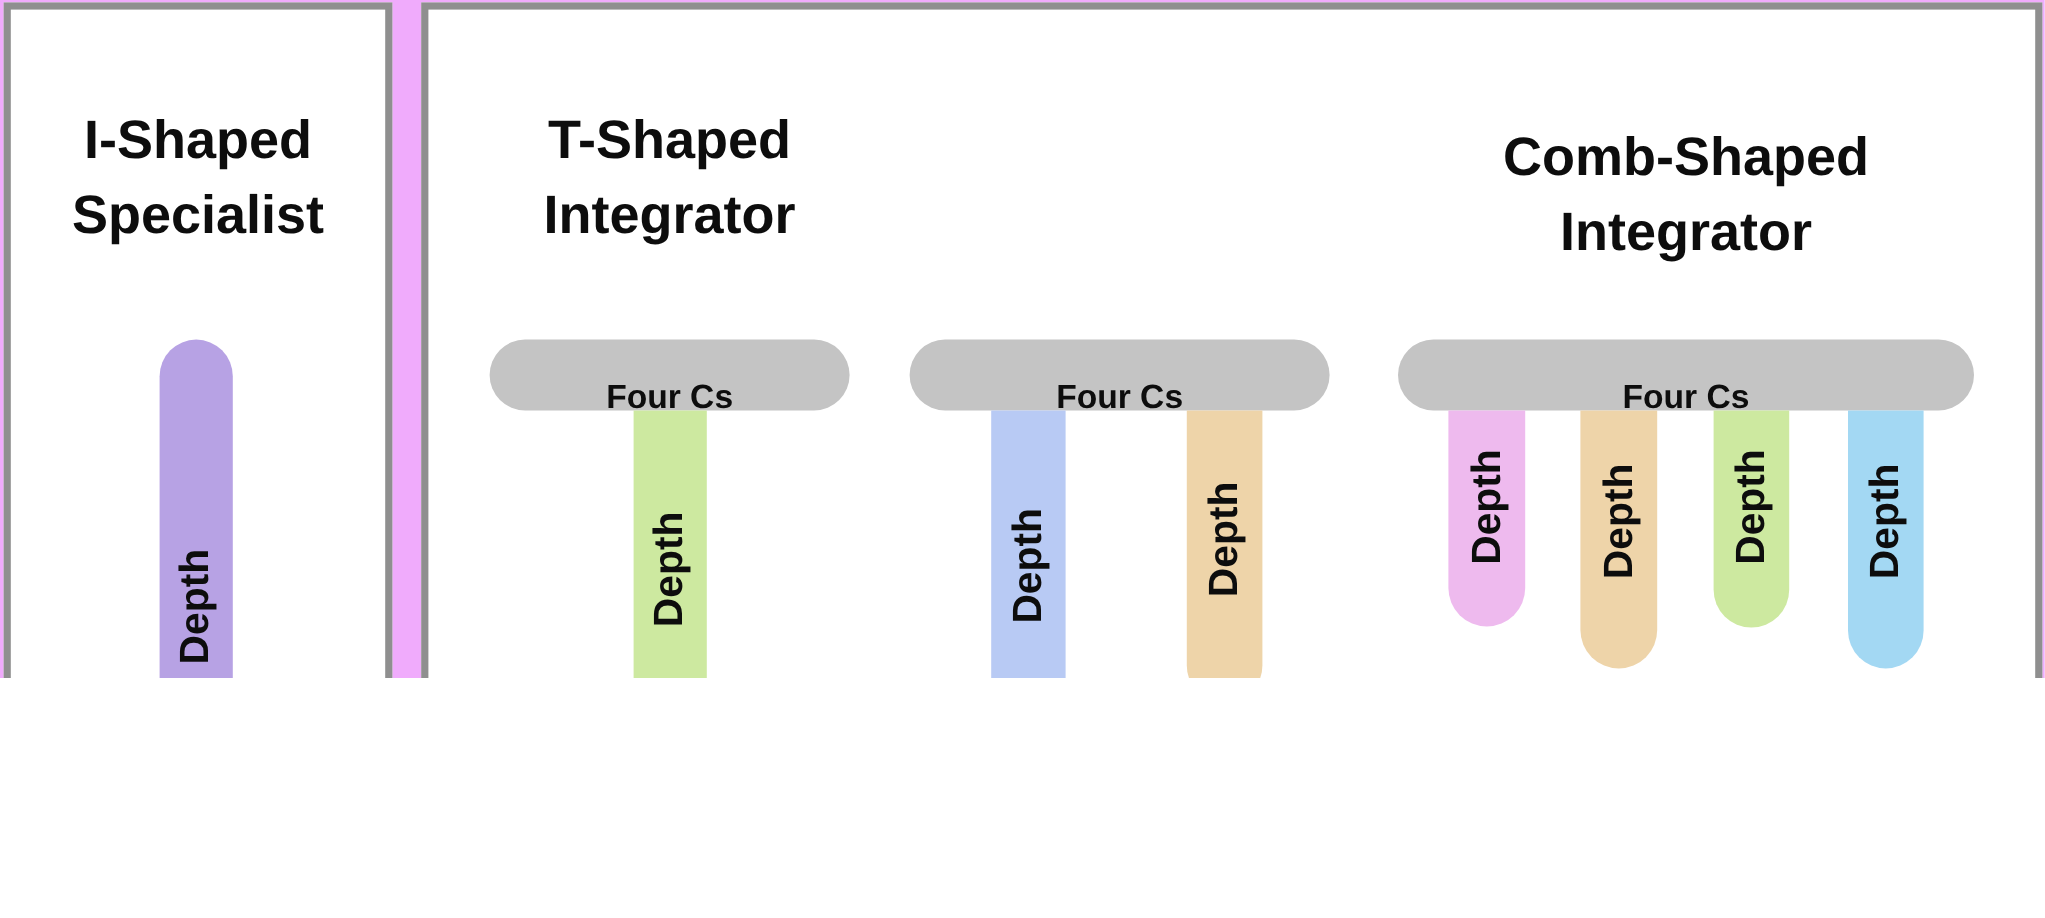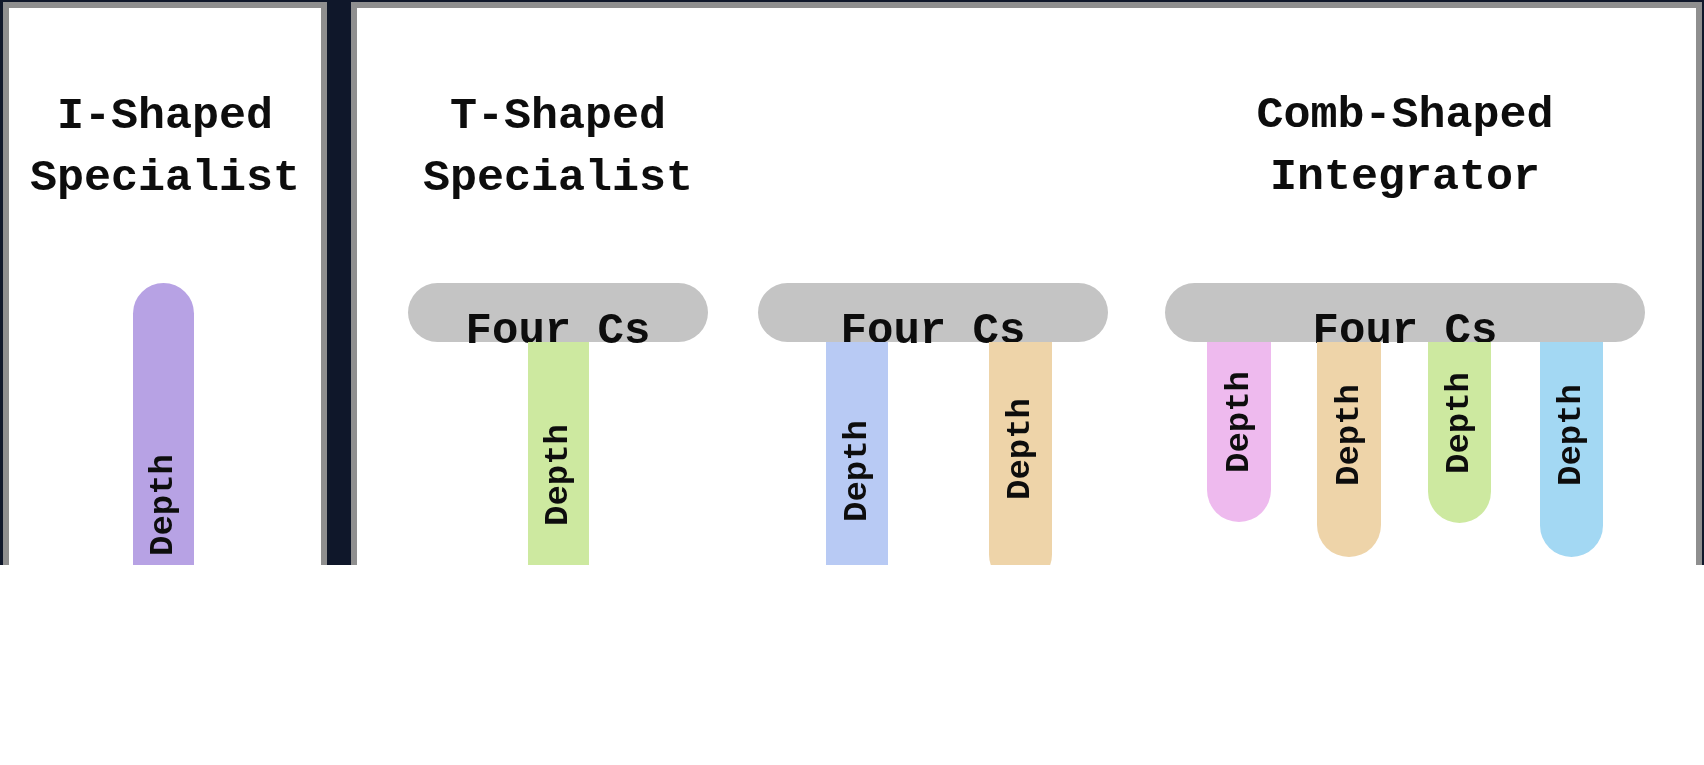--- a/index.html
+++ b/index.html
@@ -1,43 +1,43 @@
 <!DOCTYPE html>
 <html><head>
 <meta charset="utf-8">
 <style>
   html,body{margin:0;padding:0;background:#ffffff;}
   .page{
-    position:relative;width:1704px;height:565px;background:#0f172a;
-    font-family:Liberation Mono, monospace;overflow:hidden;
+    position:relative;width:1704px;height:565px;background:#f0abfc;
+    font-family:Liberation Sans, sans-serif;overflow:hidden;
   }
   .panel{
     position:absolute;top:2px;height:762px;background:#ffffff;
     border:6px solid #8f8f8f;box-sizing:border-box;
   }
   .left-panel{left:3px;width:324px;}
   .right-panel{left:351px;width:1351px;}
 
   .title{
     position:absolute;margin:0;text-align:center;font-weight:bold;
     font-size:45px;line-height:62px;color:#0d0d0d;
   }
   .left-title{left:0;top:78px;width:100%;}
   .t-title{left:51px;top:78px;width:300px;}
   .pi-title{left:401px;top:78px;width:350px;}
-  .comb-title{left:808px;top:77px;width:480px;}
+  .comb-title{left:808px;top:92px;width:480px;}
 
   .pill{
     position:absolute;top:275px;height:59px;border-radius:30px;
     display:flex;align-items:center;justify-content:center;
   }
   .t-pill{left:51px;width:300px;}
   .pi-pill{left:401px;width:350px;}
   .comb-pill{left:808px;width:480px;}
-  .pill-label{font-weight:bold;font-size:44px;color:#0d0d0d;margin-top:36px;}
+  .pill-label{font-weight:bold;font-size:28px;color:#0d0d0d;margin-top:36px;}
 
   .vbar{
     position:absolute;display:flex;align-items:center;justify-content:center;
   }
   .bar-i{left:124px;top:275px;width:61px;border-radius:31px;}
   .prong{top:334px;border-radius:0 0 32px 32px;}
   .t-prong{left:171px;width:61px;}
   .pi-prong-1{left:469px;width:62px;}
   .pi-prong-2{left:632px;width:63px;}
   .comb-prong-1{left:850px;width:64px;}
@@ -61,21 +61,21 @@
 
   <section class="panel left-panel" style="border-color: rgb(143, 143, 143);">
     <h2 class="title left-title">I-Shaped Specialist</h2>
     <div class="vbar bar-i" style="background: rgb(183, 162, 228); height: 388px;">
       <span class="vlabel lab-down28">Depth</span>
     </div>
   </section>
 
   <section class="panel right-panel" style="border-color: rgb(143, 143, 143);">
 
-    <h2 class="title t-title">T-Shaped Specialist</h2>
+    <h2 class="title t-title">T-Shaped Integrator</h2>
     <div class="pill t-pill" style="background: rgb(196, 196, 196);">
       <span class="pill-label">Four Cs</span>
     </div>
     <div class="vbar prong t-prong" style="background: rgb(205, 233, 160); height: 325px;">
       <span class="vlabel lab-up30">Depth</span>
     </div>
 
     <div class="pill pi-pill" style="background: rgb(196, 196, 196);">
       <span class="pill-label">Four Cs</span>
     </div>

